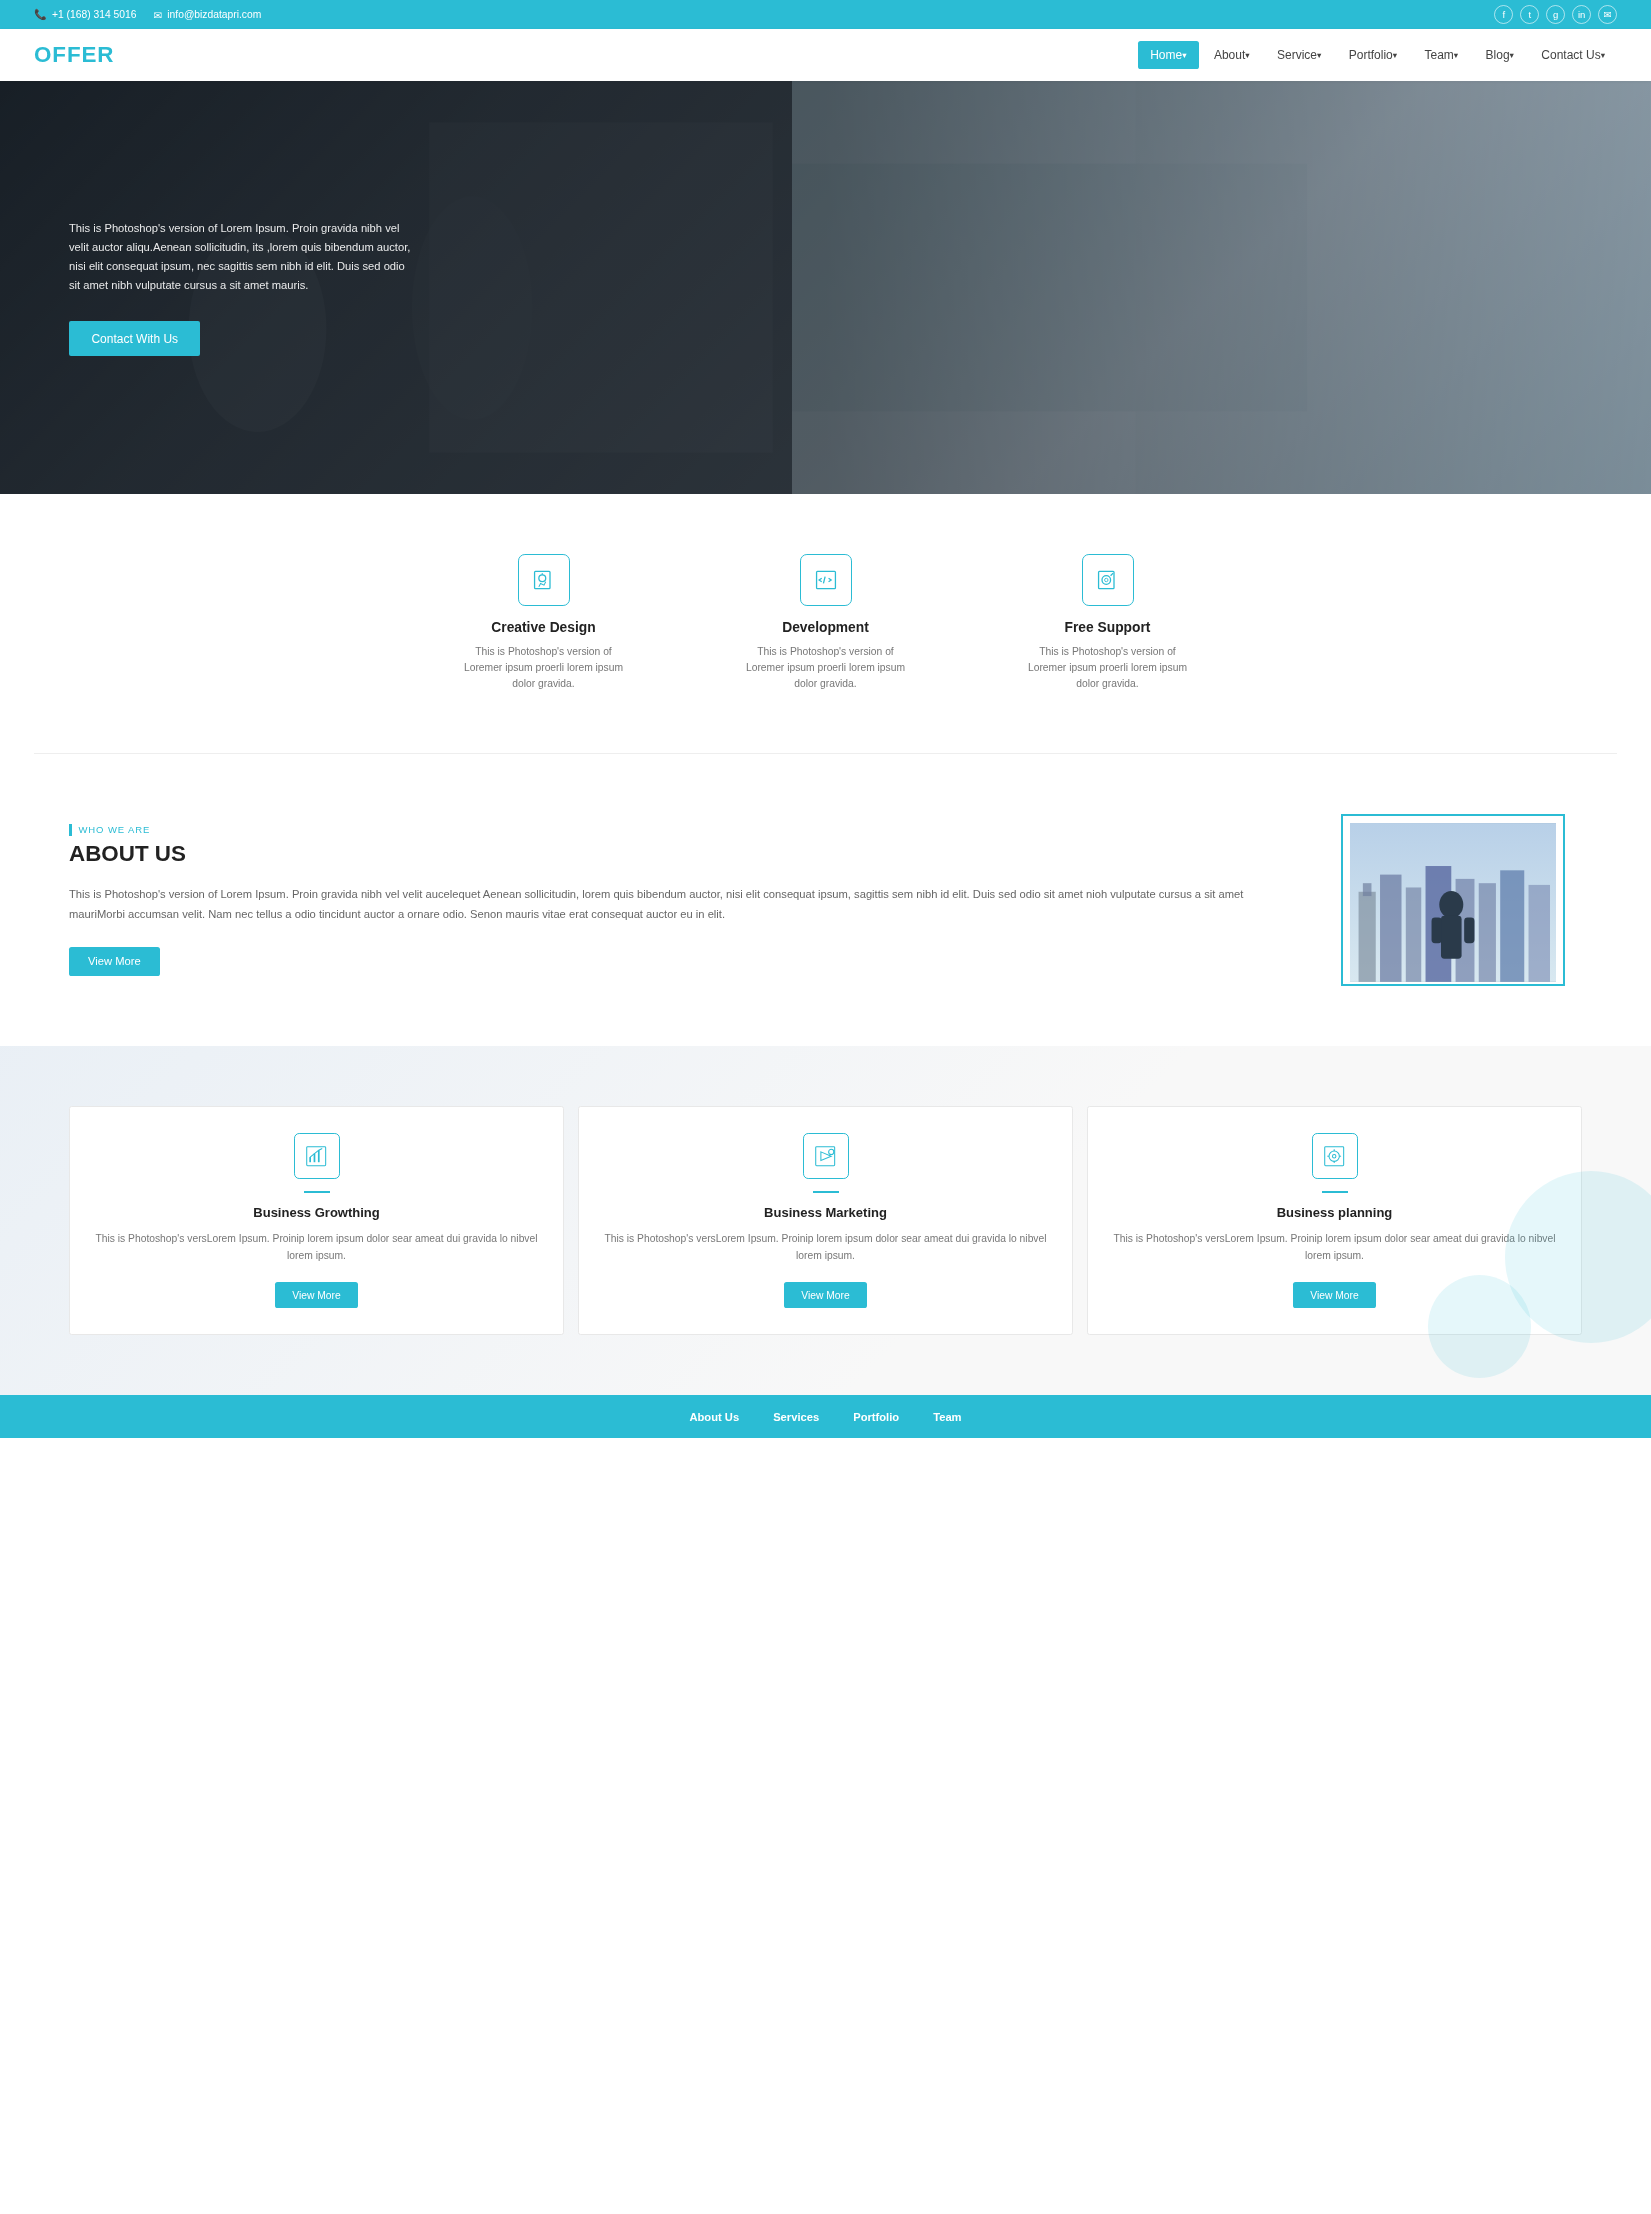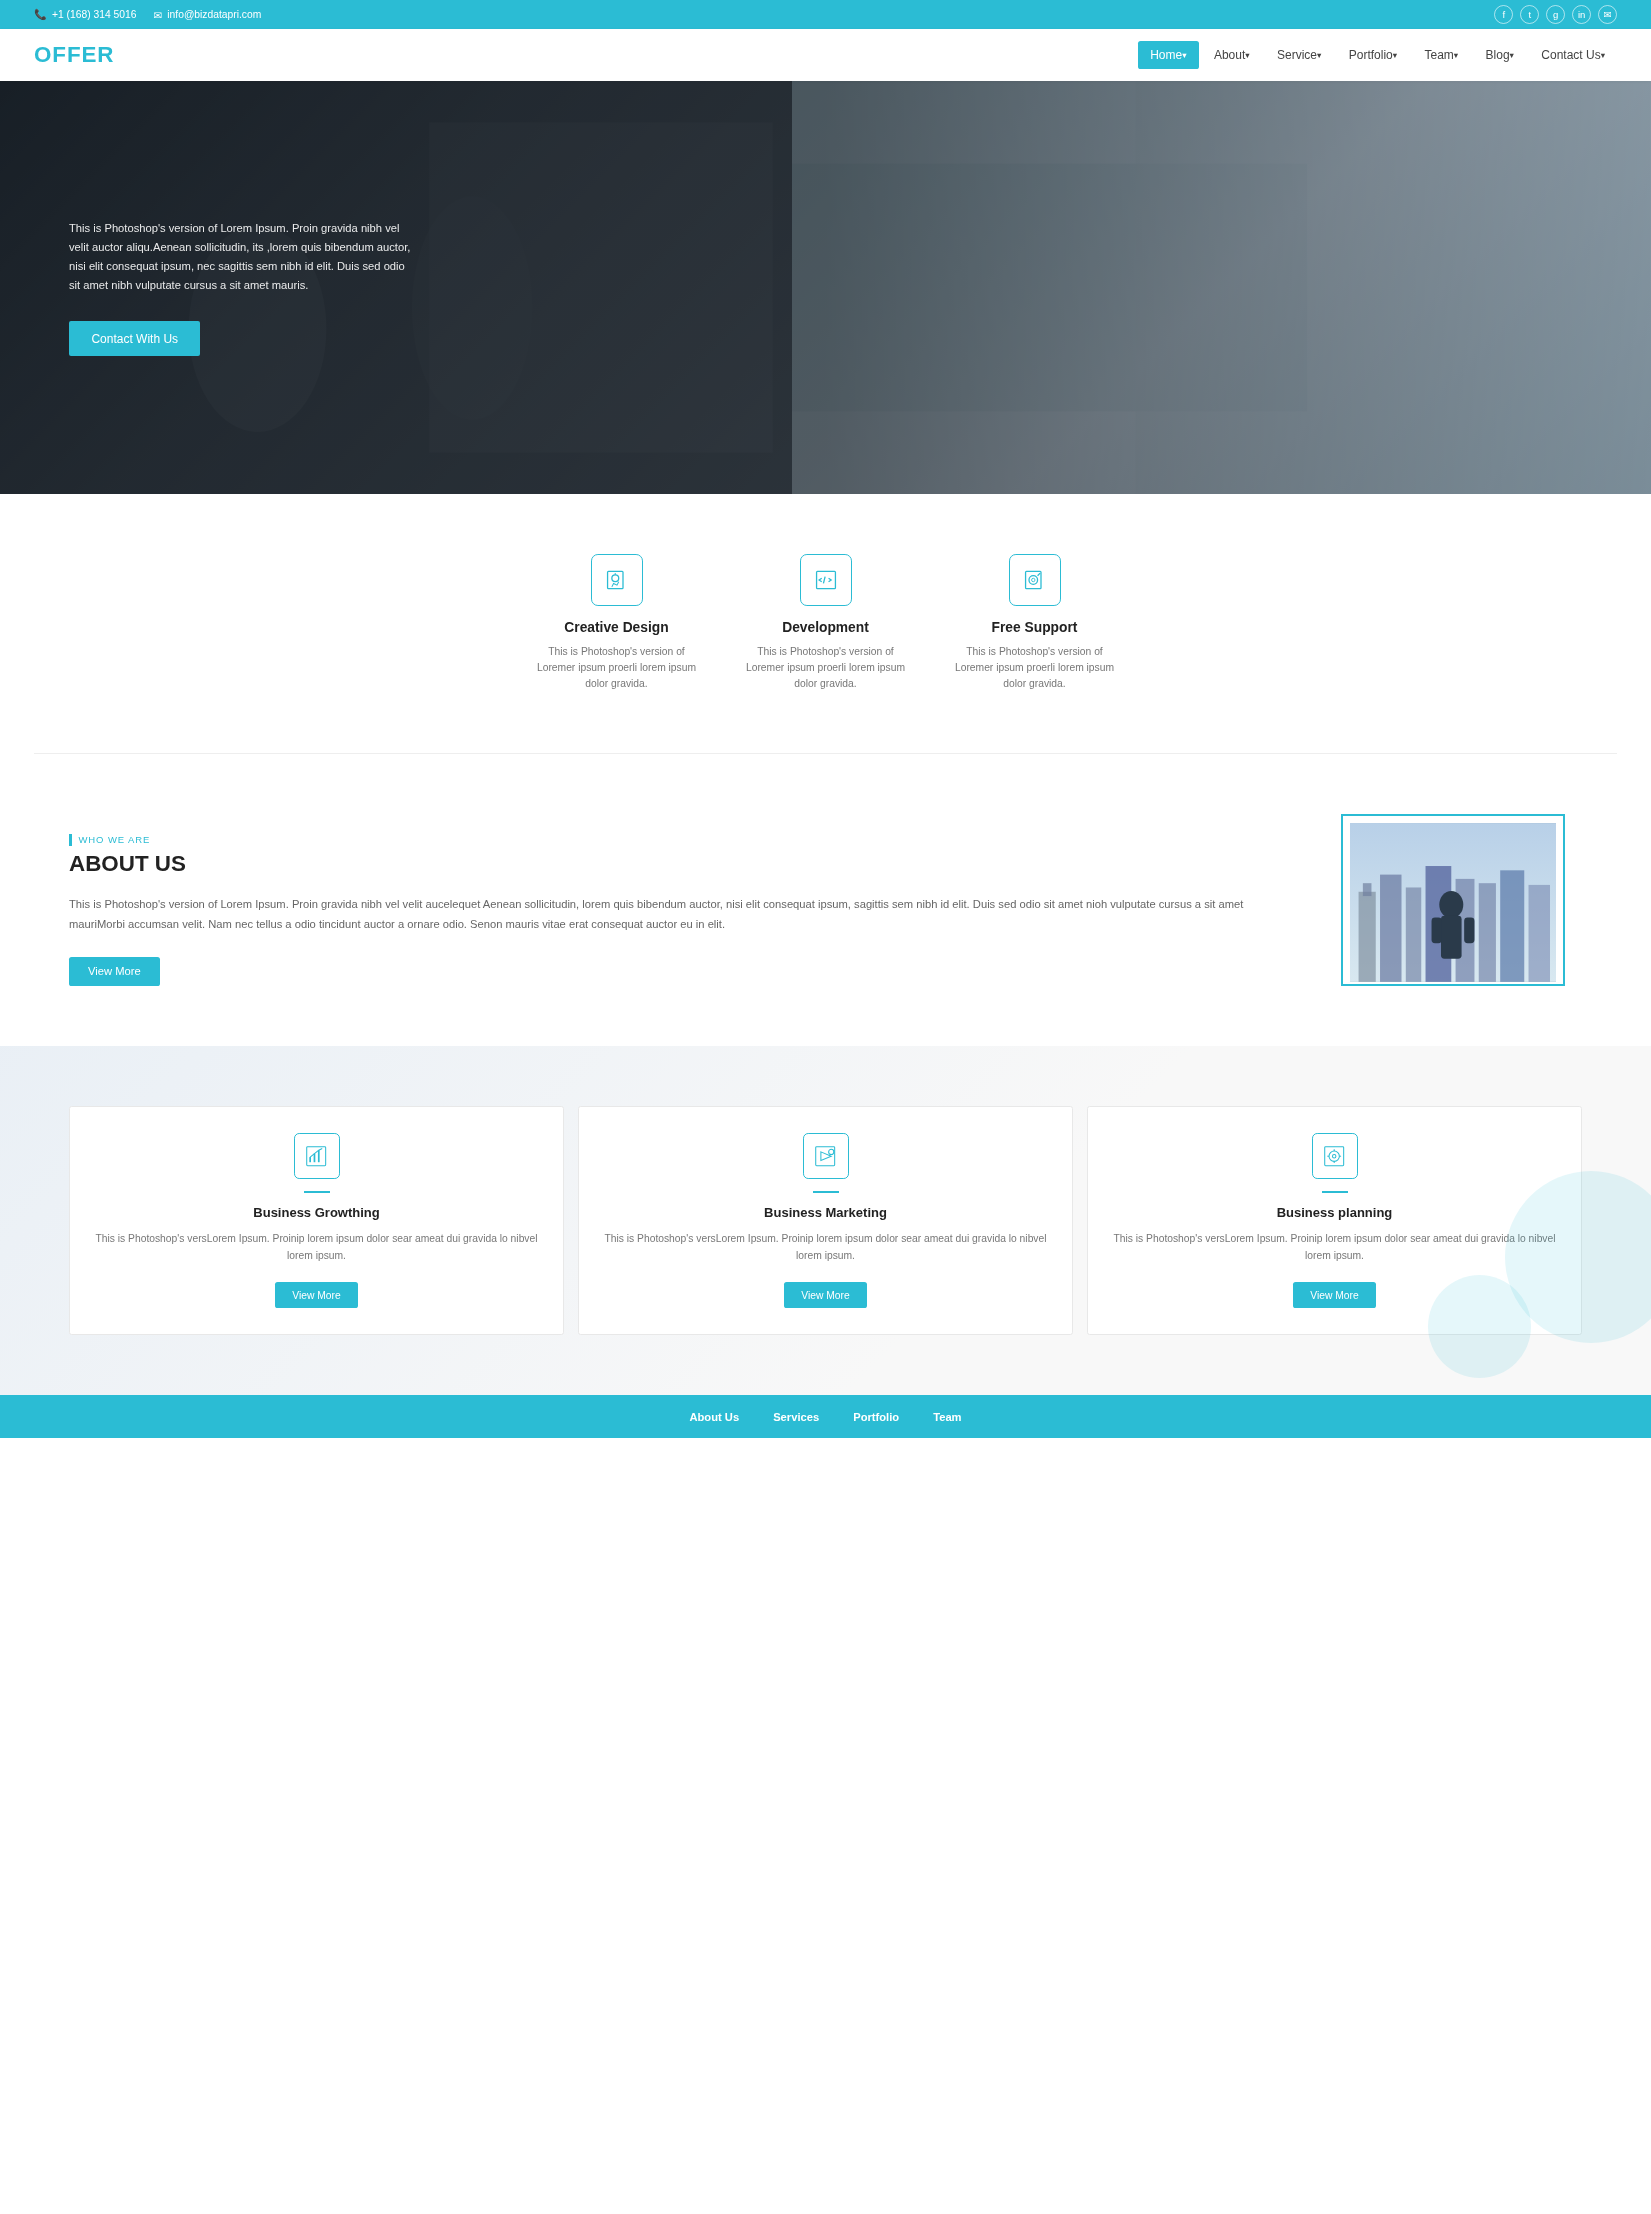--- a/index.html
+++ b/index.html
@@ -85,39 +85,39 @@
     .hero-btn {
       background: #2bbcd4; color: #fff; border: none; padding: 10.3px 22.4px;
       font-size: 12px; cursor: pointer; border-radius: 2px;
     }
 
     
     .features {
       padding: 60px 34px;
       display: flex;
       justify-content: center;
-      gap: 37px;
+      gap: 110px;
       background: #fff;
     }
     .feature-item { text-align: center; max-width: 172px; }
     .feature-icon {
       width: 52px; height: 52px; border: 1.7px solid #2bbcd4; border-radius: 6.9px;
       margin: 0 auto 13.8px;
       display: flex; align-items: center; justify-content: center;
       color: #2bbcd4; font-size: 19px;
     }
     .feature-title { font-size: 13.8px; font-weight: 700; margin-bottom: 8.6px; color: #222; }
     .feature-desc { font-size: 10.3px; color: #777; line-height: 1.6; }
 
     
     .about-section {
       padding: 60px 69px;
       display: flex;
       gap: 69px;
-      align-items: flex-end;
+      align-items: center;
       background: #fff;
     }
     .about-left { flex: 1; }
     .about-label { font-size: 9.5px; color: #2bbcd4; text-transform: uppercase; letter-spacing: 0.9px; margin-bottom: 5.2px; display: flex; align-items: center; gap: 6.9px; }
     .about-label::before { content: ''; display: block; width: 2.6px; height: 12px; background: #2bbcd4; }
     .about-title { font-size: 22.4px; font-weight: 700; color: #222; margin-bottom: 17px; }
     .about-desc { font-size: 11.2px; color: #666; line-height: 1.8; margin-bottom: 22.4px; }
     .about-btn {
       background: #2bbcd4; color: #fff; border: none; padding: 8.6px 19px;
       font-size: 11.2px; cursor: pointer; border-radius: 2.6px;

